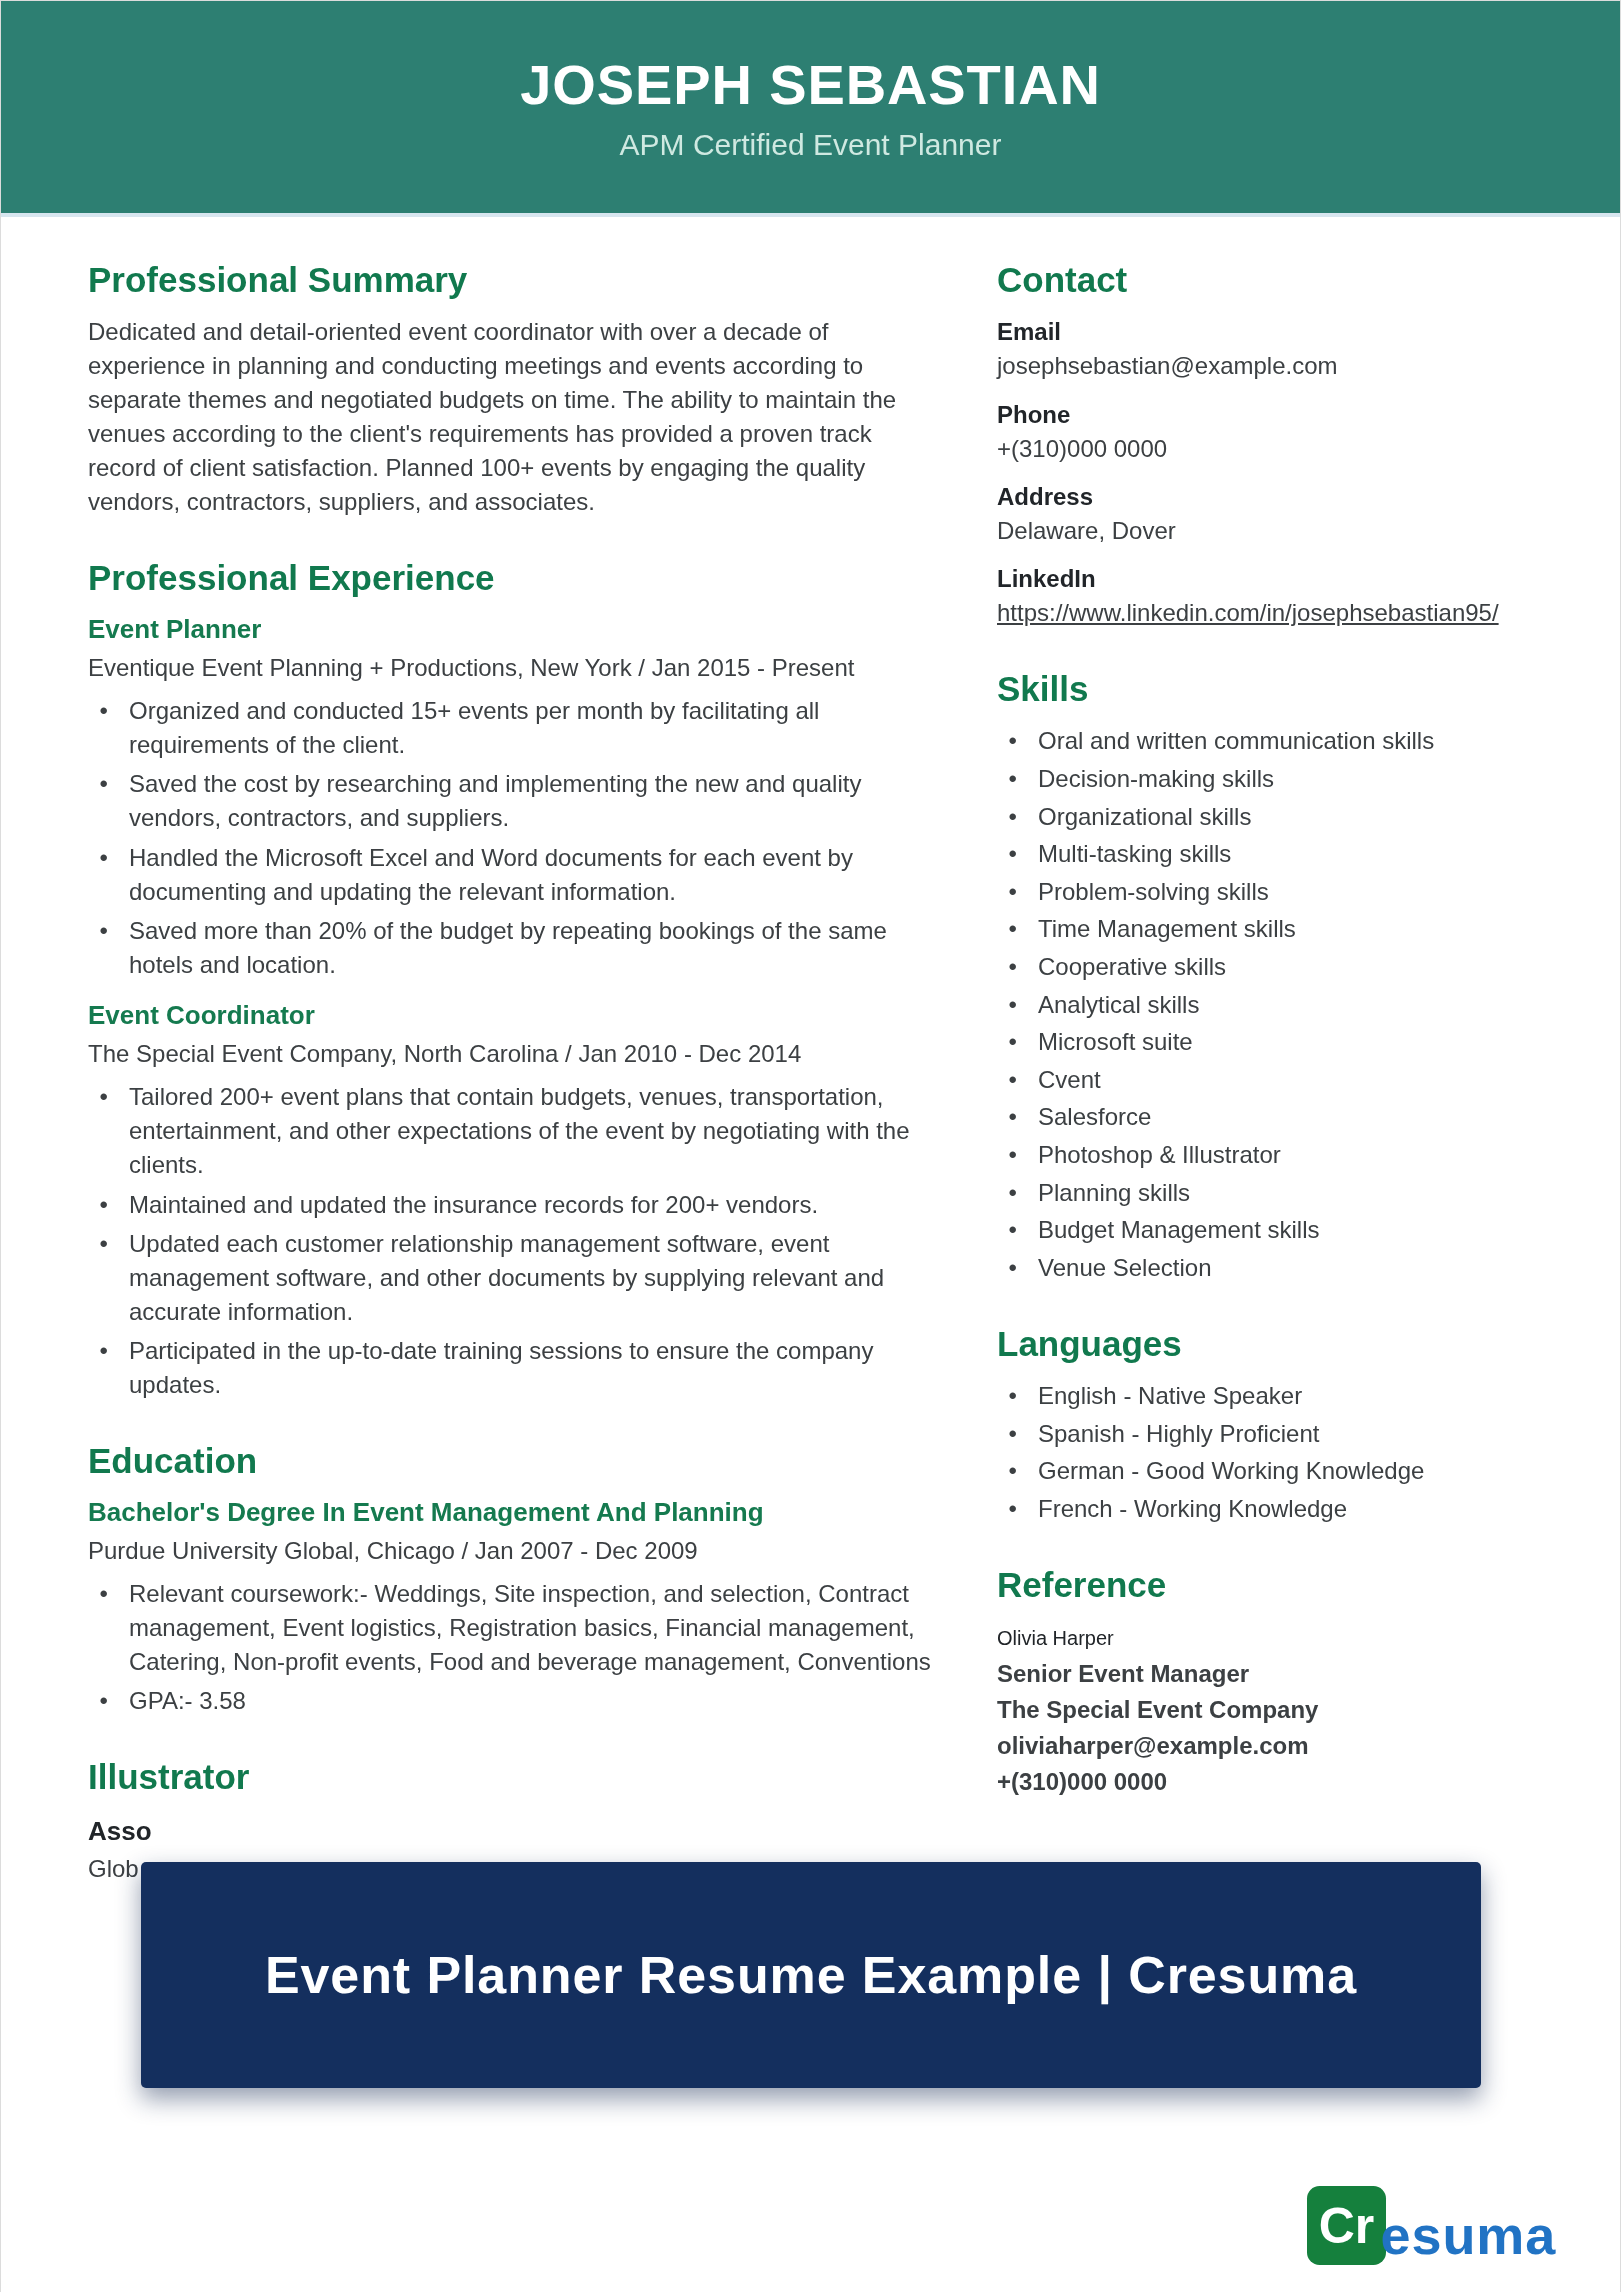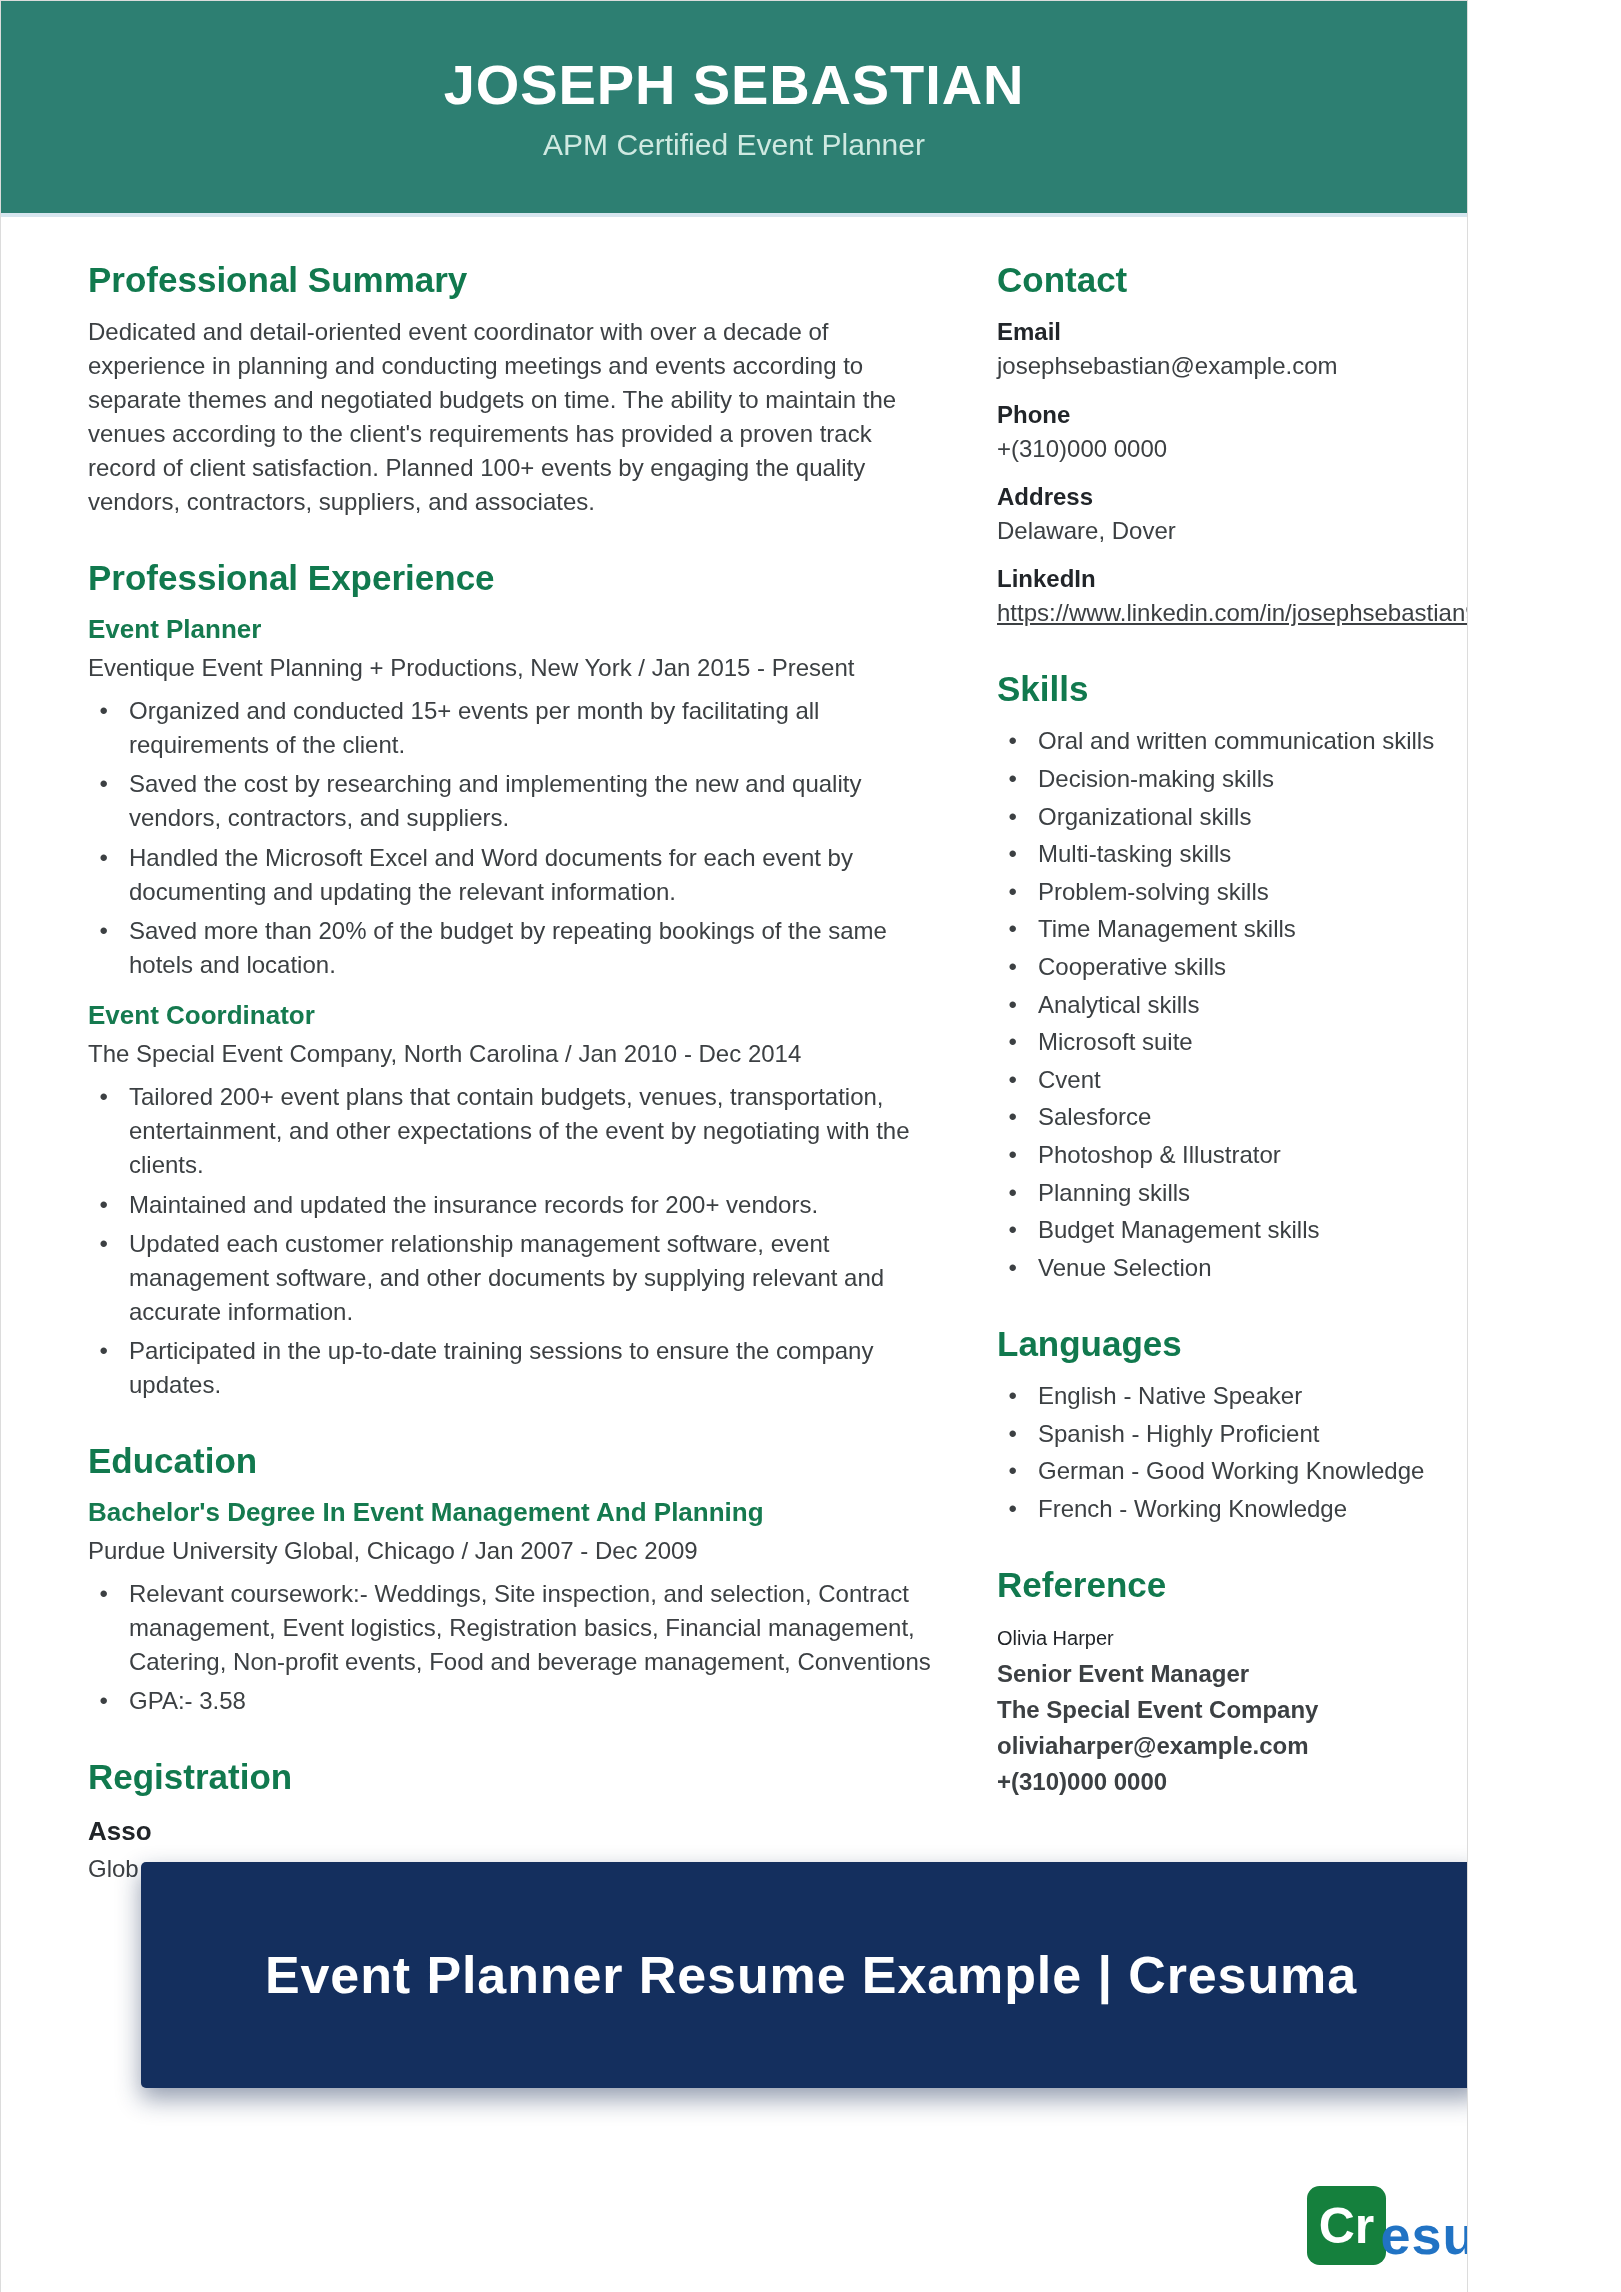--- a/index.html
+++ b/index.html
@@ -1,17 +1,17 @@
 <!DOCTYPE html>
 <html style="font-size:14.3px"><head>
 <meta charset="utf-8">
 <style>
   html,body{margin:0;padding:0;background:#ffffff;}
   .page{
-    position:relative;width:1468px;height:2293px;background:#ffffff;
+    position:relative;width:1621px;height:2293px;background:#ffffff;
     font-family:"Liberation Sans",sans-serif;color:#3c4043;
     border:0.9px solid #dcdcdc;box-sizing:border-box;overflow:hidden;
   }
   
   .header{
     position:absolute;top:0;left:0;width:100%;height:212px;background:#2d7f72;
     border-bottom:4.5px solid #d7e6ef;box-sizing:content-box;
     display:flex;flex-direction:column;align-items:center;justify-content:center;
   }
   .header .name{font-size:56px;font-weight:bold;color:#ffffff;letter-spacing:0.9px;}
@@ -104,21 +104,21 @@
       <h2 class="section-heading">Education</h2>
       <h3 class="sub-heading">Bachelor's Degree In Event Management And Planning</h3>
       <p class="company-line">Purdue University Global, Chicago / Jan 2007 - Dec 2009</p>
       <ul class="bullets">
         <li>Relevant coursework:- Weddings, Site inspection, and selection, Contract management, Event logistics, Registration basics, Financial management, Catering, Non-profit events, Food and beverage management, Conventions</li>
         <li>GPA:- 3.58</li>
       </ul>
     </section>
 
     <section>
-      <h2 class="section-heading">Registration</h2>
+      <h2 class="section-heading">Illustrator</h2>
       <div class="cert-title">Asso</div>
       <div class="cert-line">Glob</div>
     </section>
 
   </div>
 
   <div class="col right">
 
     <section>
       <h2 class="section-heading">Contact</h2>

